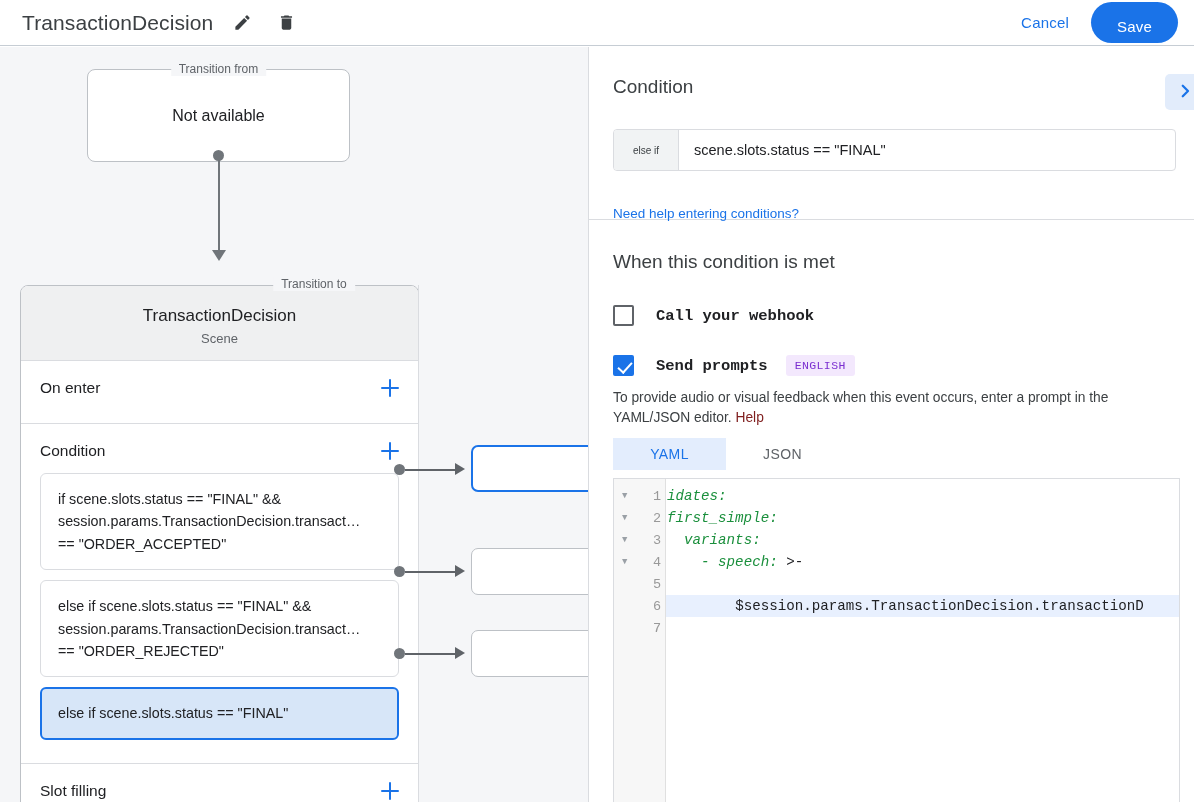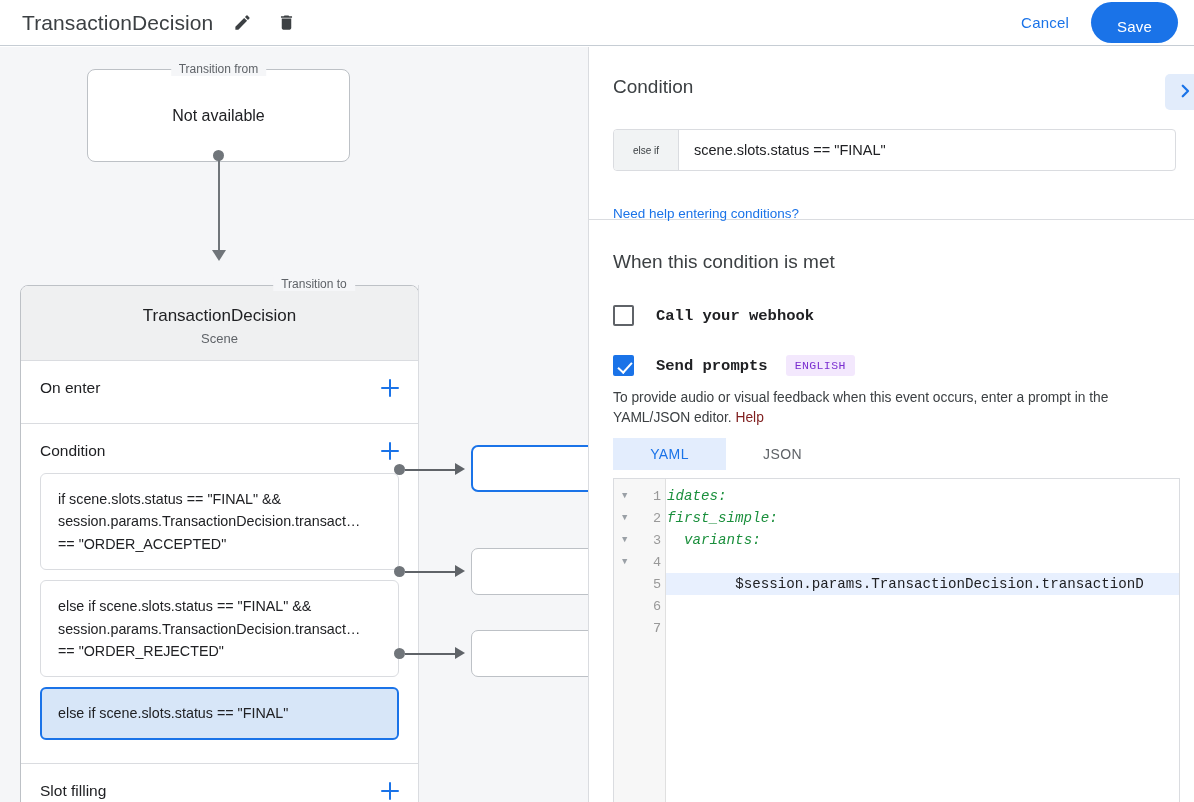--- a/index.html
+++ b/index.html
@@ -487,19 +487,20 @@
         <div class="gut-row">
           <span class="fold"></span>
           <span class="lnum">7</span>
         </div>
       </div>
 
       <div id="code">
         <div class="code-row"><span></span><span class="tok-key">idates:</span><span class="tok-plain"></span></div>
         <div class="code-row"><span></span><span class="tok-key">first_simple:</span><span class="tok-plain"></span></div>
         <div class="code-row"><span>  </span><span class="tok-key">variants:</span><span class="tok-plain"></span></div>
+        <div class="code-row"><span>    </span><span class="tok-key">- speech:</span><span class="tok-plain"> &gt;-</span></div>
         <div class="code-row"><span>        </span></div>
         <div class="code-row hl"><span>        </span><span class="tok-plain">$session.params.TransactionDecision.transactionD</span></div>
         <div class="code-row"><span></span></div>
       </div>
     </div>
   </div>
 </div>
 
 </body></html>

